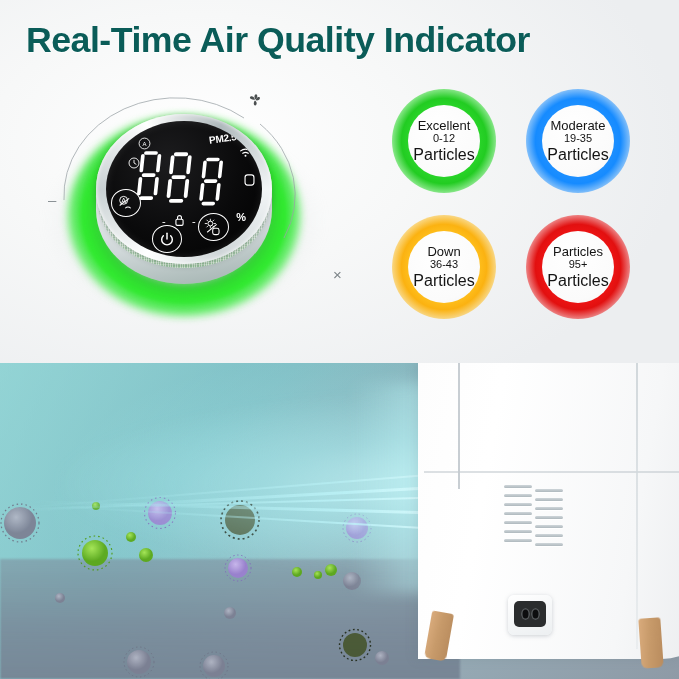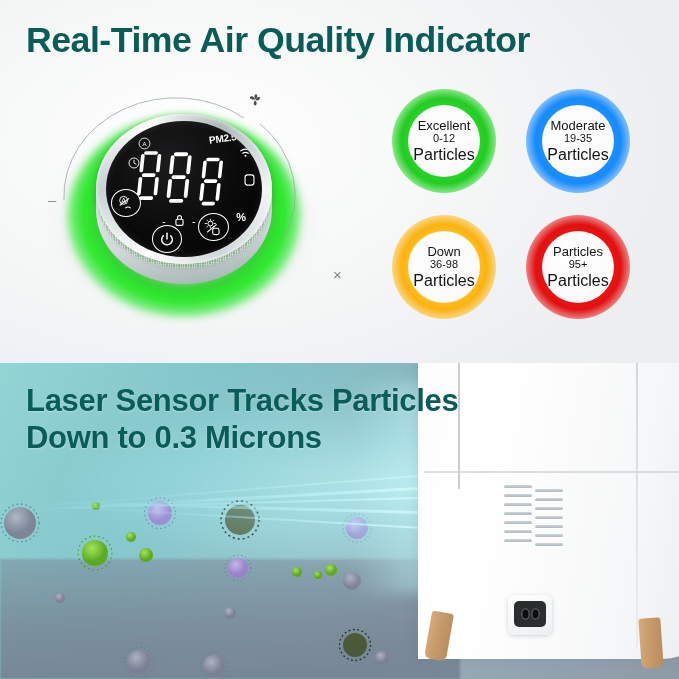--- a/index.html
+++ b/index.html
@@ -365,21 +365,21 @@
       <div class="aqi a-moderate">
         <div class="inner">
           <div class="name">Moderate</div>
           <div class="range">19-35</div>
           <div class="unit">Particles</div>
         </div>
       </div>
       <div class="aqi a-poor">
         <div class="inner">
           <div class="name">Down</div>
-          <div class="range">36-98</div>
+          <div class="range">36-43</div>
           <div class="unit">Particles</div>
         </div>
       </div>
       <div class="aqi a-unhealthy">
         <div class="inner">
           <div class="name">Particles</div>
           <div class="range">95+</div>
           <div class="unit">Particles</div>
         </div>
       </div>
@@ -549,18 +549,14 @@
 
   <div class="socket">
     <div class="socket-hole">
       <div class="socket-pin"></div>
         <div class="socket-pin"></div>
     </div>
   </div>
   <div class="leg leg-left"></div>
   <div class="leg leg-right"></div>
 
-  <div class="bp-headline" style="position:absolute;left:26px;top:383px;">
-    <div>Laser Sensor Tracks Particles</div>
-    <div>Down to 0.3 Microns</div>
-  </div>
 
 </div>
 
 </body></html>

